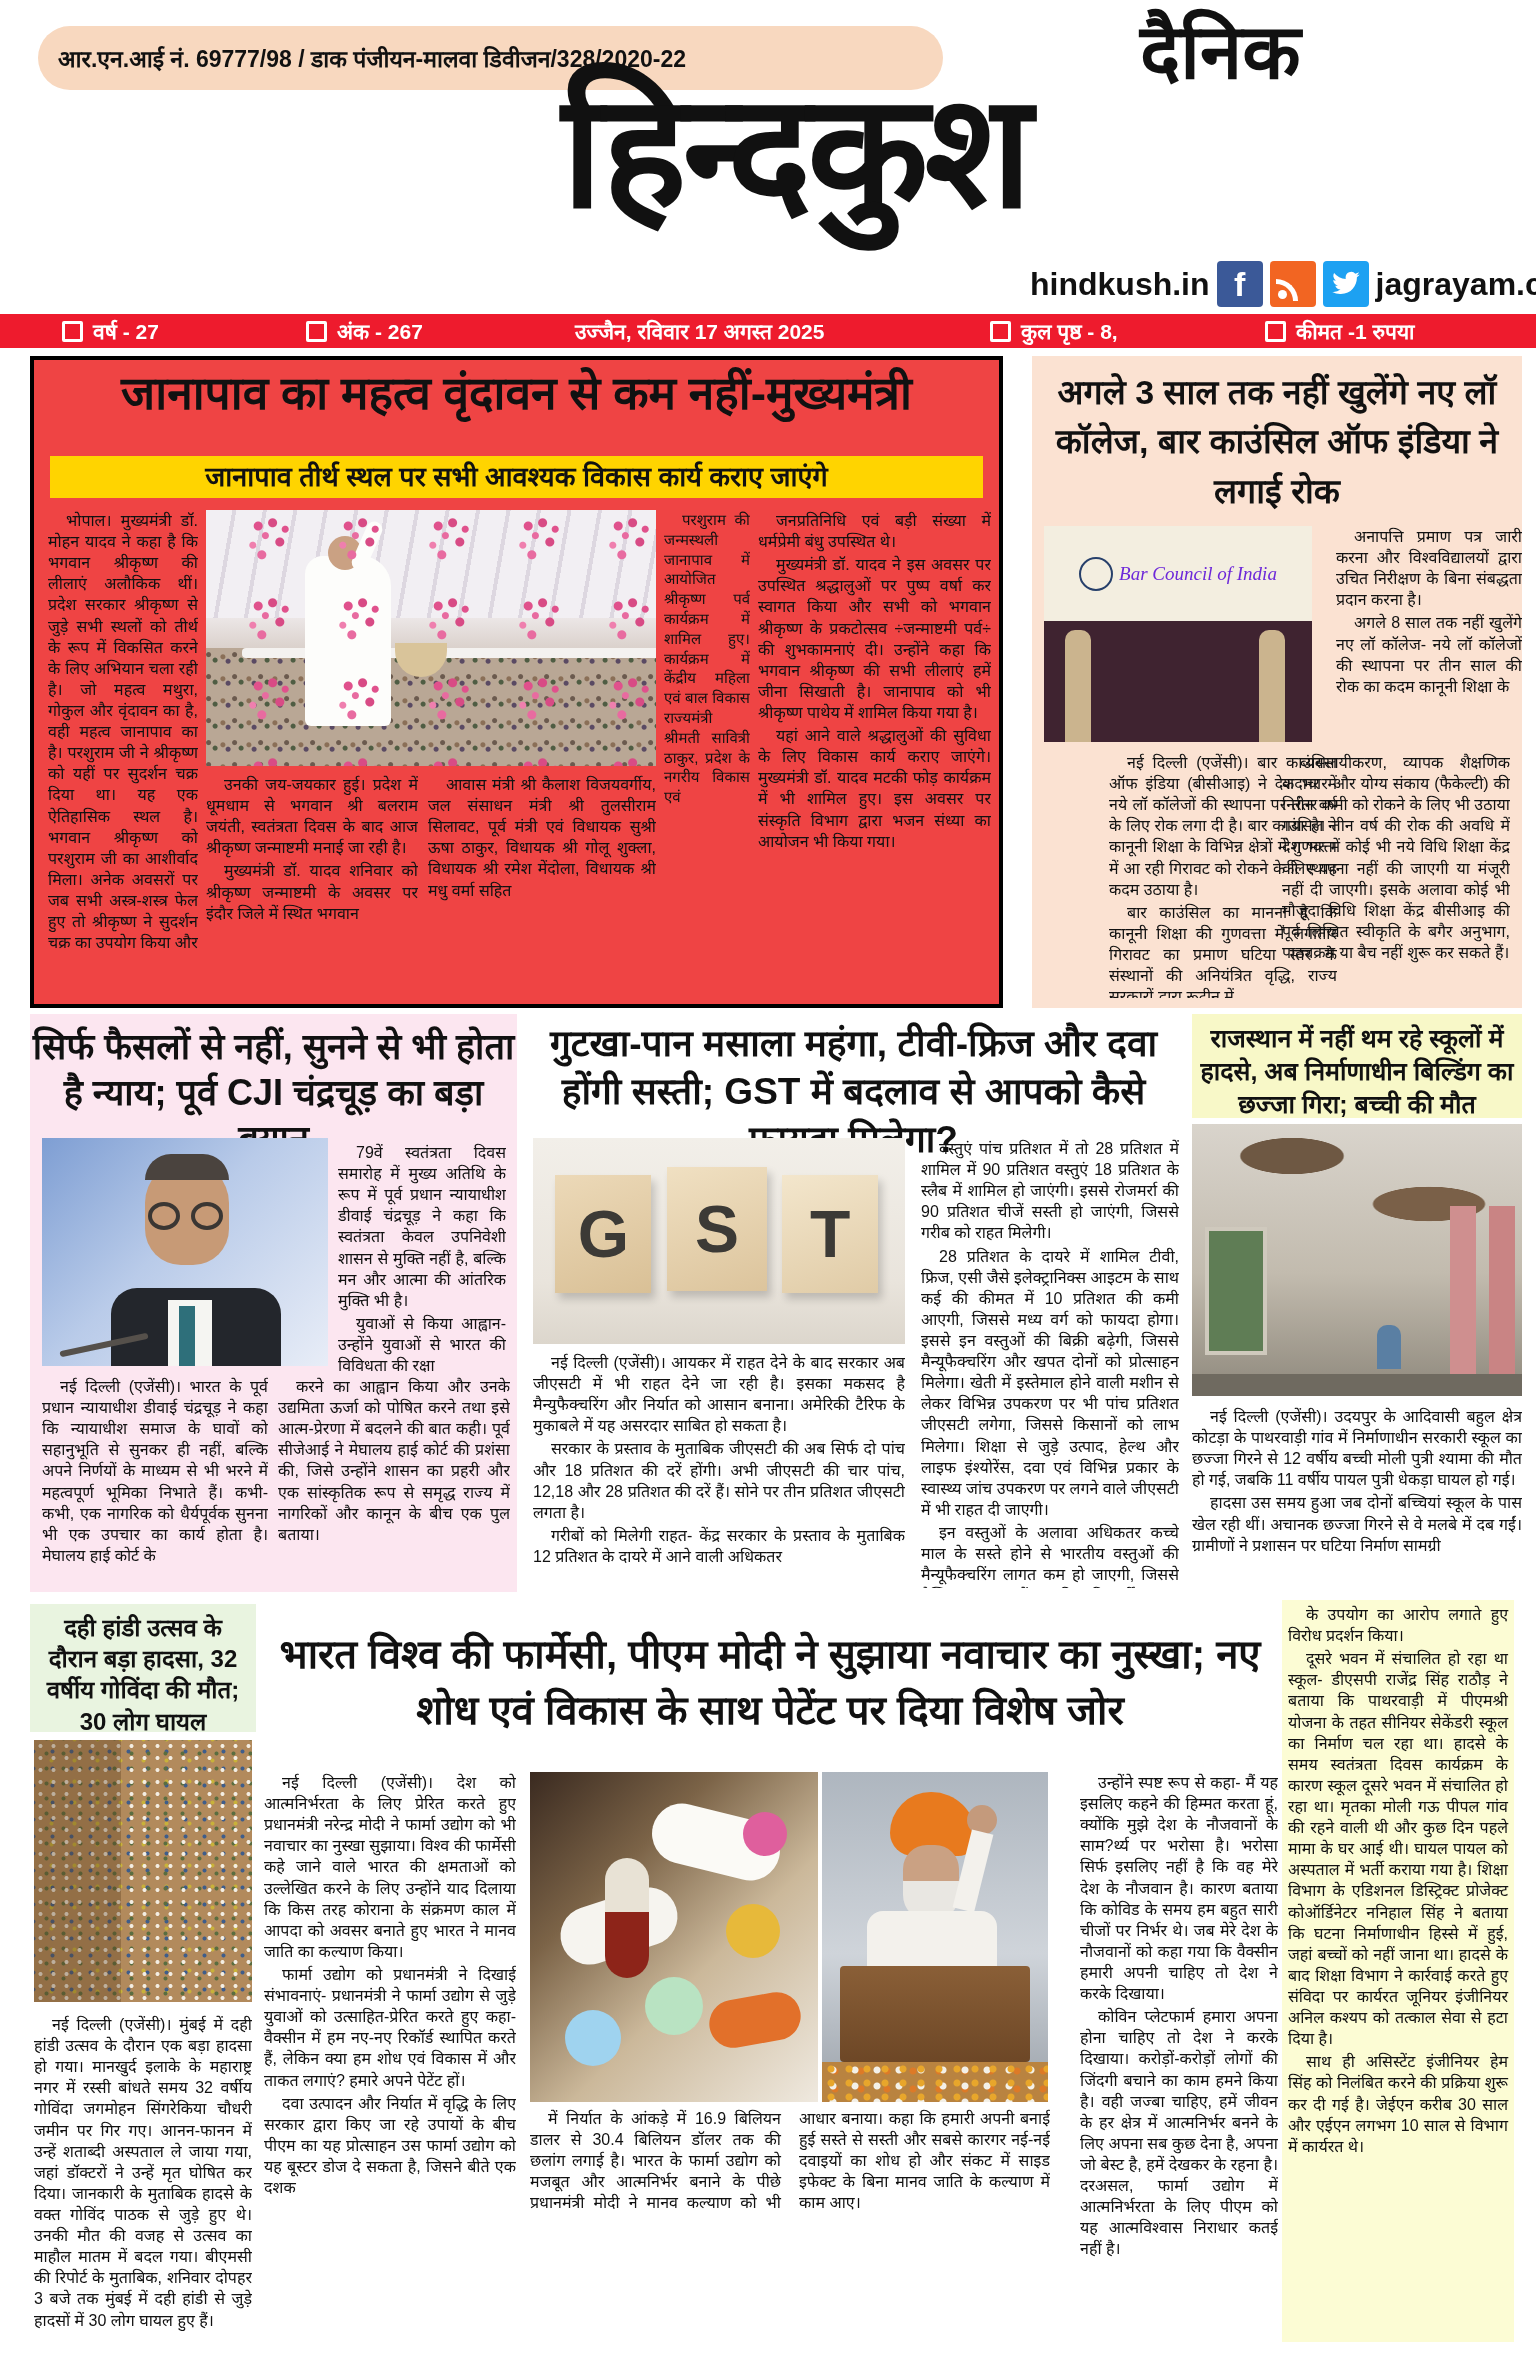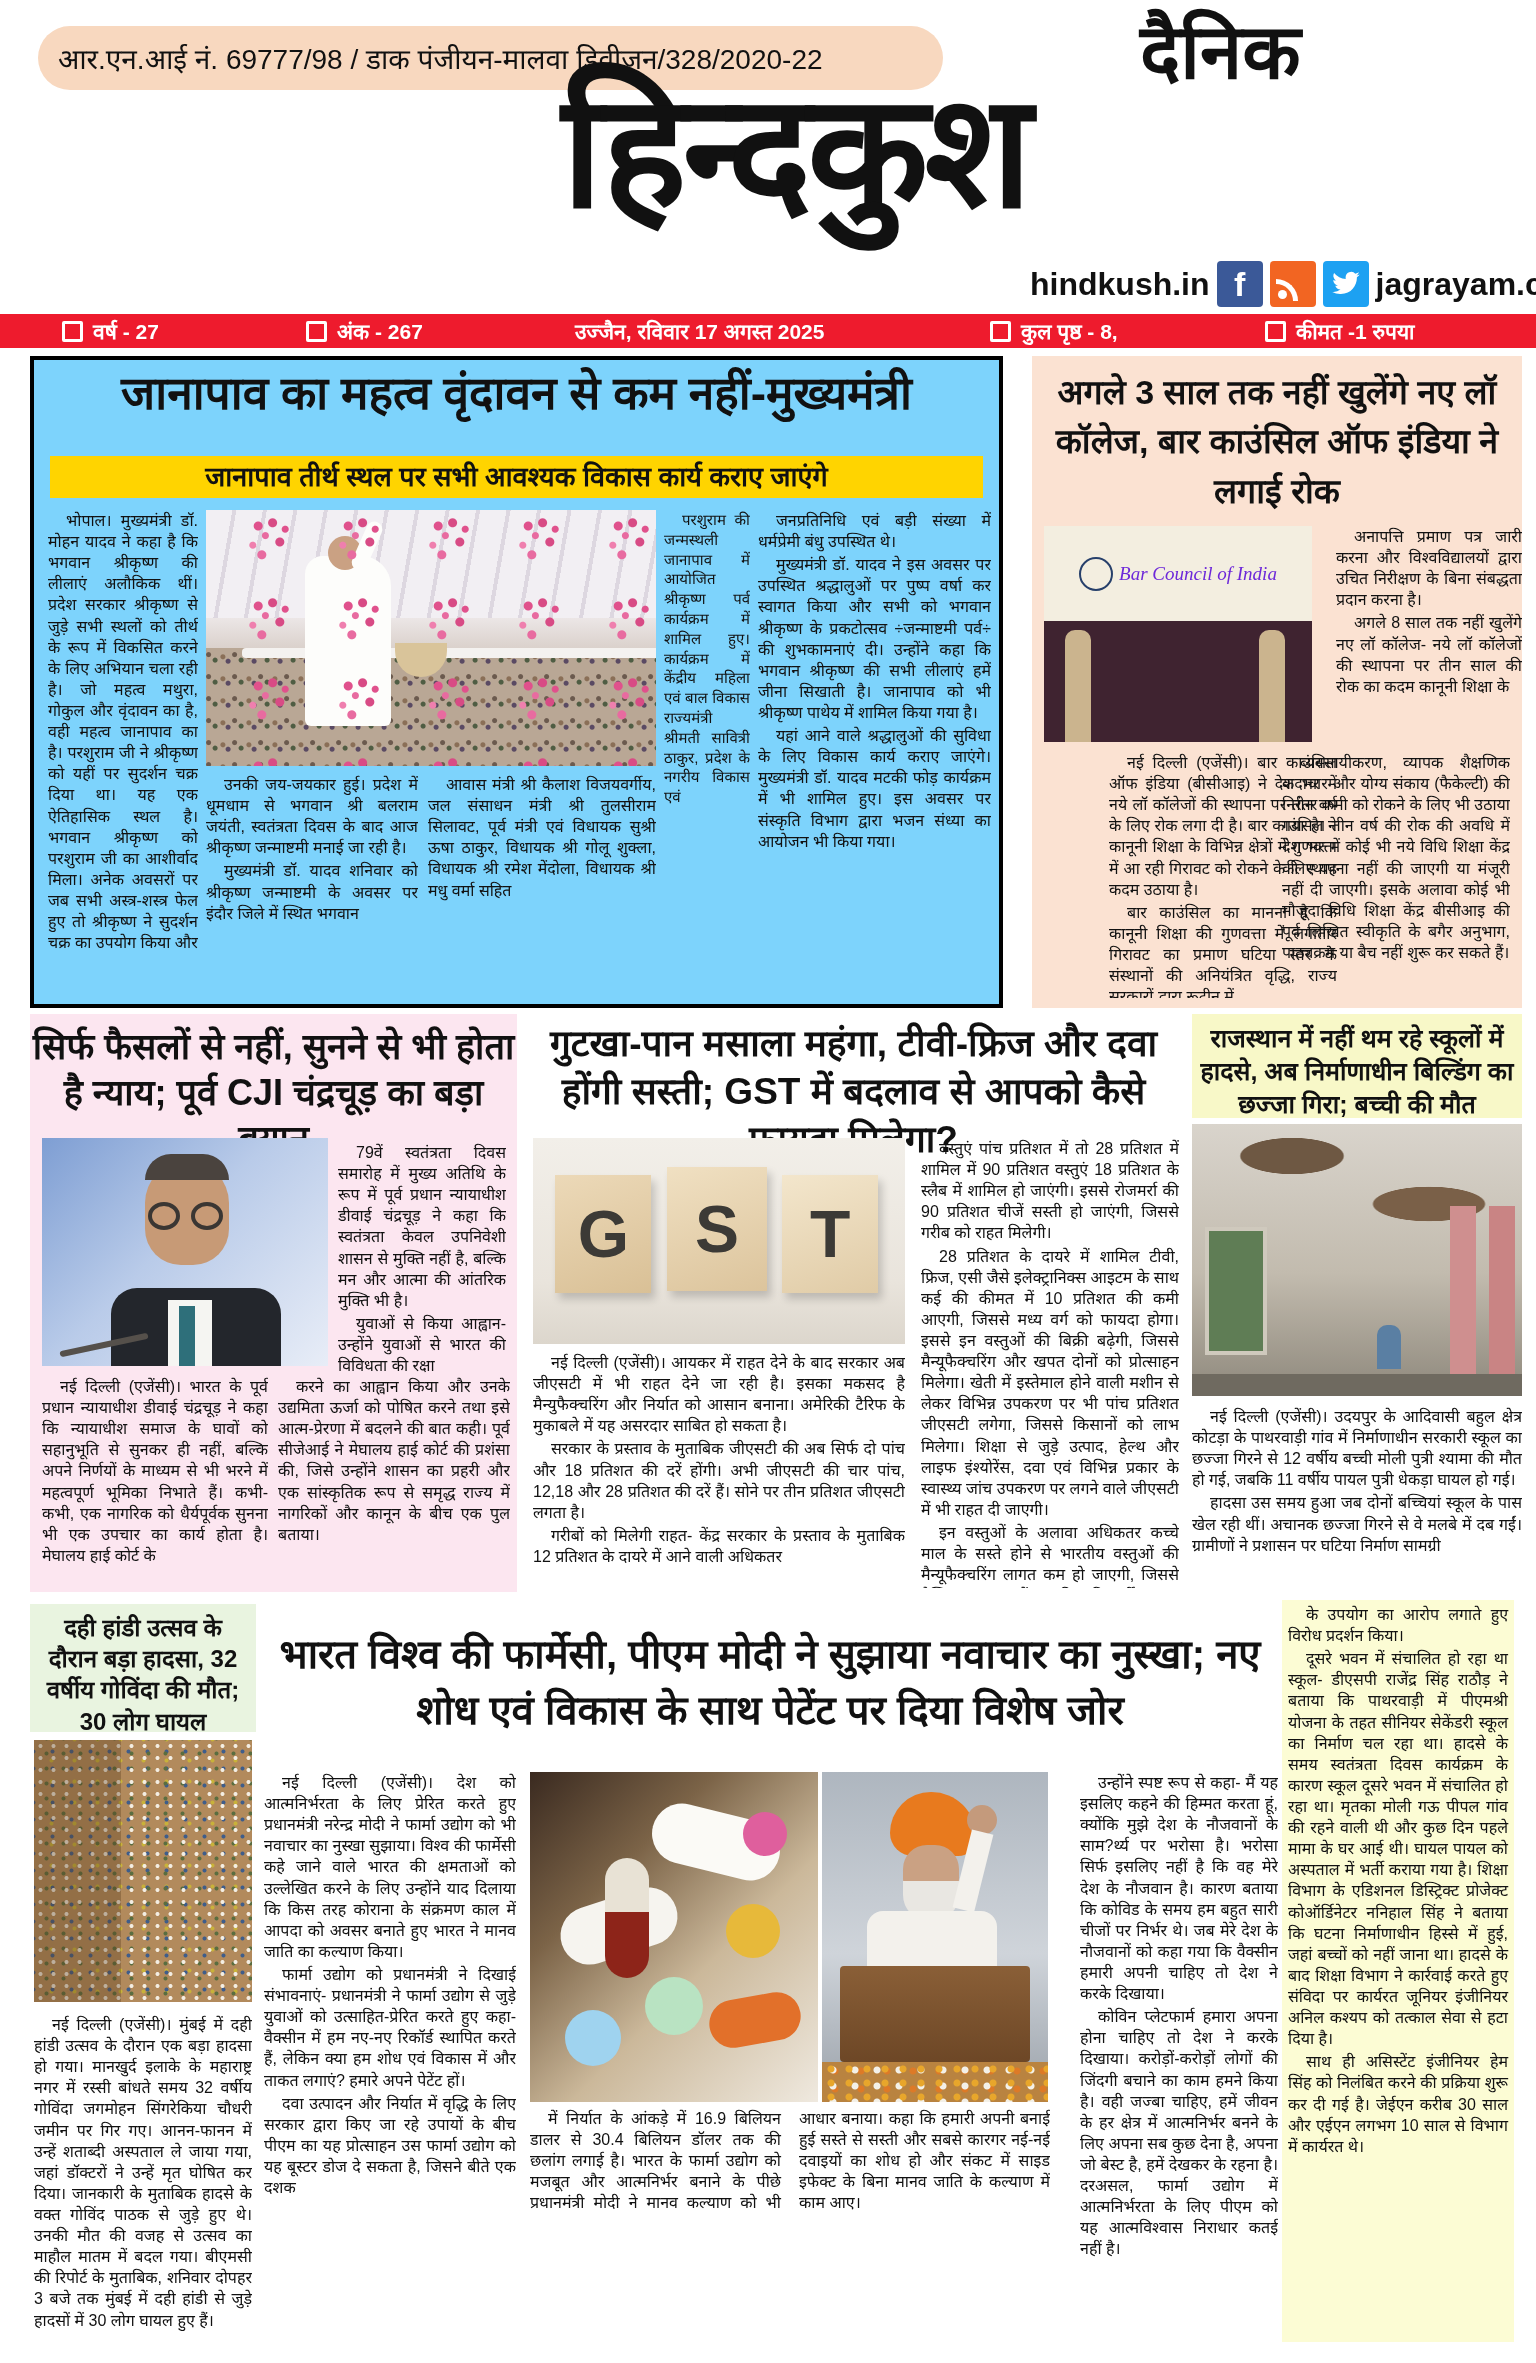--- a/index.html
+++ b/index.html
@@ -5,35 +5,35 @@
   html,body{margin:0;padding:0;}
   body{width:1536px;height:2363px;position:relative;background:#fff;
        font-family:"Liberation Sans",sans-serif;color:#111;}
   .abs{position:absolute;}
   .bt{font-size:16px;line-height:1.32;text-align:justify;overflow:hidden;}
   .bt p{margin:0 0 2px 0;text-indent:18px;}
   .hl{font-weight:900;text-align:center;}
   
   #rni-pill{left:38px;top:26px;width:905px;height:64px;background:#f8d8bf;border-radius:32px;
             display:flex;align-items:center;padding-left:20px;box-sizing:border-box;
-            font-size:28px;font-weight:normal;}
+            font-size:23px;font-weight:bold;}
   #daily-label{left:1140px;top:14px;font-size:76px;font-weight:800;line-height:1;}
   #paper-title{left:180px;top:66px;width:1230px;text-align:center;font-size:158px;font-weight:900;
                line-height:1.1;font-family:"Liberation Serif",serif;letter-spacing:-4px;}
   #social-row{left:1030px;top:258px;height:52px;display:flex;align-items:center;gap:7px;}
   .site-url{font-size:32px;font-weight:bold;}
   .sicon{width:46px;height:46px;border-radius:4px;display:flex;align-items:center;justify-content:center;
          color:#fff;font-size:34px;font-weight:bold;}
   
   #red-bar{left:0;top:314px;width:1536px;height:34px;background:#ee1b2d;color:#fff;}
   .rb-item{position:absolute;top:0;height:34px;display:flex;align-items:center;gap:10px;
            font-size:21px;font-weight:bold;}
   .sq{width:15px;height:15px;border:3px solid #fff;border-radius:2px;display:inline-block;}
   
-  #janapav{left:30px;top:356px;width:973px;height:652px;border:4px solid #000;box-sizing:border-box;background:#7dd3fc;}
+  #janapav{left:30px;top:356px;width:973px;height:652px;border:4px solid #000;box-sizing:border-box;background:#ef4444;}
   #janapav-headline{font-size:46px;line-height:1.12;margin-top:8px;}
   #janapav-sub{position:absolute;left:16px;right:16px;top:96px;height:42px;background:#ffd400;
                font-size:27px;font-weight:bold;text-align:center;line-height:42px;}
   
   #law{left:1032px;top:356px;width:490px;height:652px;background:#fbe2d2;box-sizing:border-box;}
   #law-headline{font-size:34px;line-height:1.45;padding:12px 6px 0 6px;}
   
   #cji{left:30px;top:1014px;width:487px;height:578px;background:#fce6f0;}
   #cji-headline{font-size:36px;line-height:1.28;padding-top:10px;}
   

